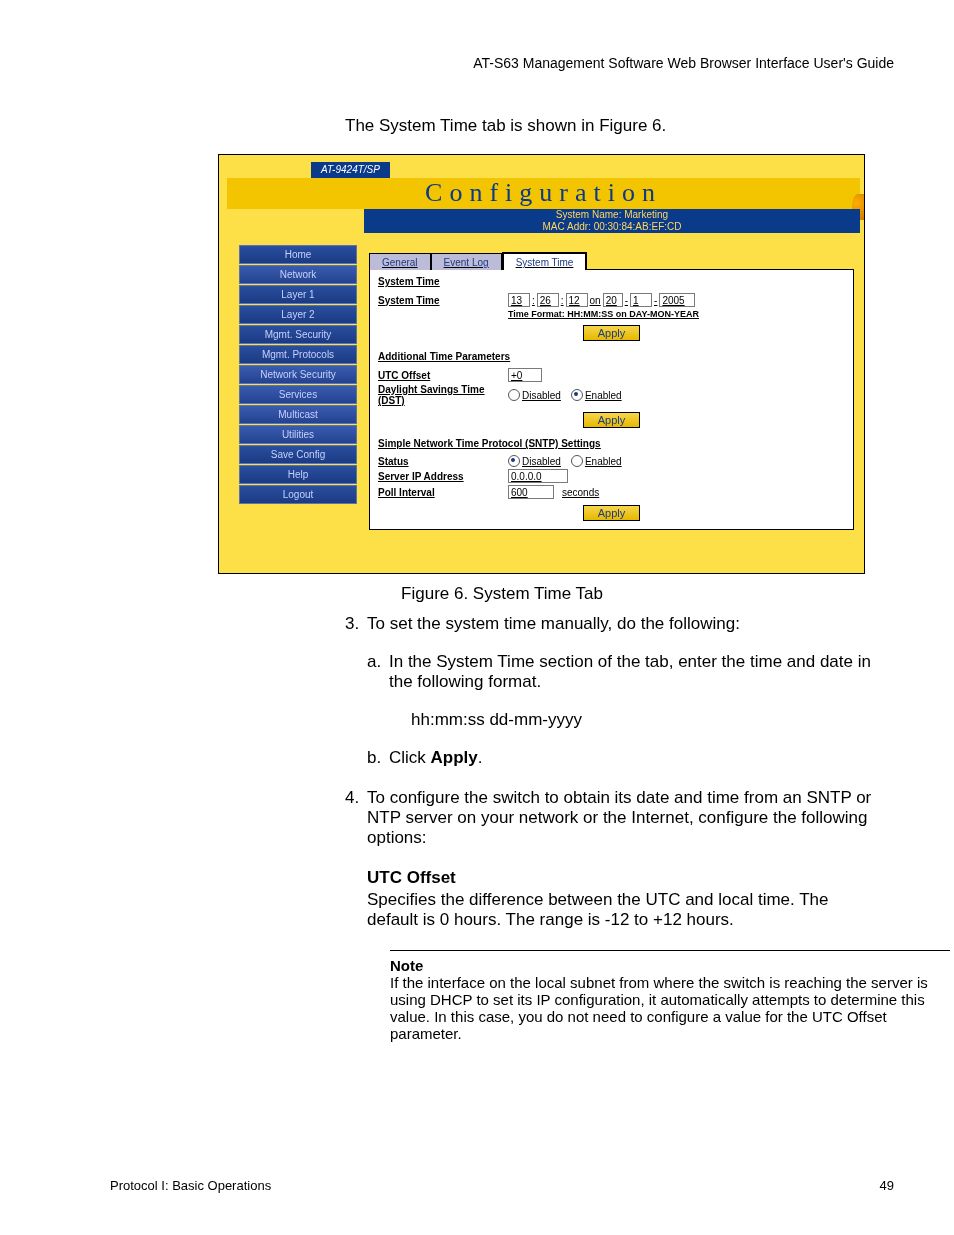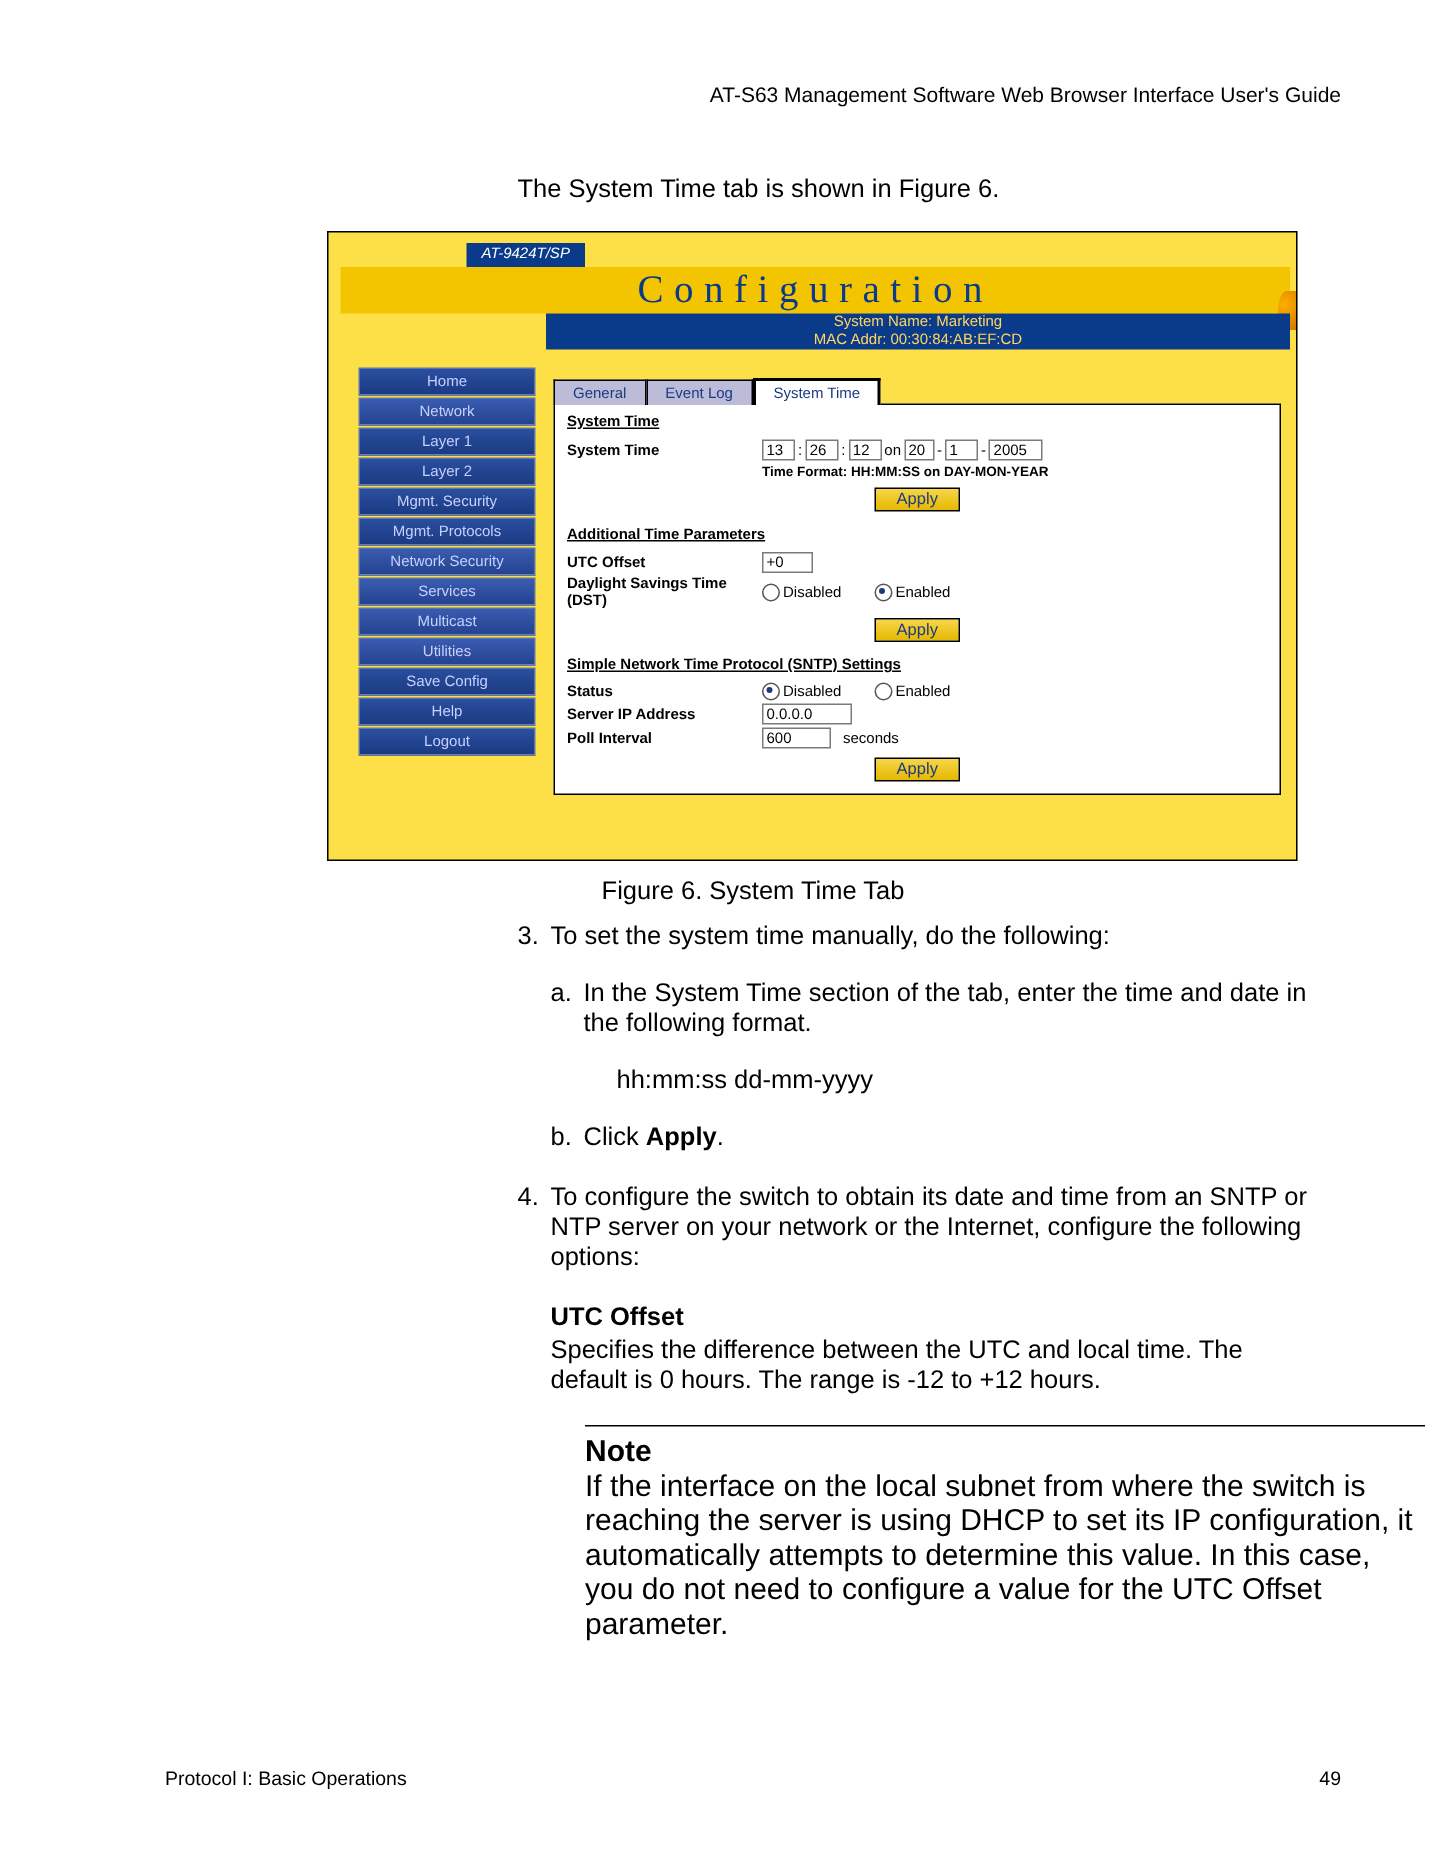--- a/index.html
+++ b/index.html
@@ -46,21 +46,21 @@
     margin: 20px 0 2px 22px;
     font-size: 17px;
     font-weight: bold;
   }
   .utc-body { margin: 0 0 0 22px; font-size: 17px; }
   .note-box {
     margin: 20px 0 0 45px;
     border-top: 1px solid #000;
     width: 560px;
     padding-top: 6px;
-    font-size: 20px;
+    font-size: 15px;
   }
   .note-label { font-weight: bold; }
   .footer-left {
     position: absolute;
     bottom: 42px;
     left: 110px;
     font-size: 13px;
   }
   .footer-right {
     position: absolute;
@@ -149,20 +149,21 @@
     margin-bottom: 1px;
     cursor: pointer;
   }
   .nav-item.ind { background: linear-gradient(#3a5cb0, #24428f); }
   .content {
     position: absolute;
     left: 150px;
     right: 10px;
     top: 96px;
     bottom: 10px;
+    text-decoration: underline;
   }
   .tabs {
     display: flex;
     align-items: flex-end;
     font-size: 10px;
   }
   .tab {
     border: 1px solid #000;
     border-bottom: none;
     padding: 3px 12px 2px;
@@ -238,21 +239,21 @@
     cursor: pointer;
   }
   .radio.on::after {
     content: "";
     position: absolute;
     left: 2px; top: 2px;
     width: 4px; height: 4px;
     background: #1b3a82;
     border-radius: 50%;
   }
-  .rlabel { font-size: 10px; margin-right: 22px; vertical-align: middle; }
+  .rlabel { font-size: 10px; margin-right: 10px; vertical-align: middle; }
   .sec-gap { height: 10px; }
 </style>
 </head>
 <body>
 
 <div class="page">
   <div class="header-right">AT-S63 Management Software Web Browser Interface User's Guide</div>
 
   <div class="body-text">
     <div class="intro-line">The System Time tab is shown in Figure 6.</div>

